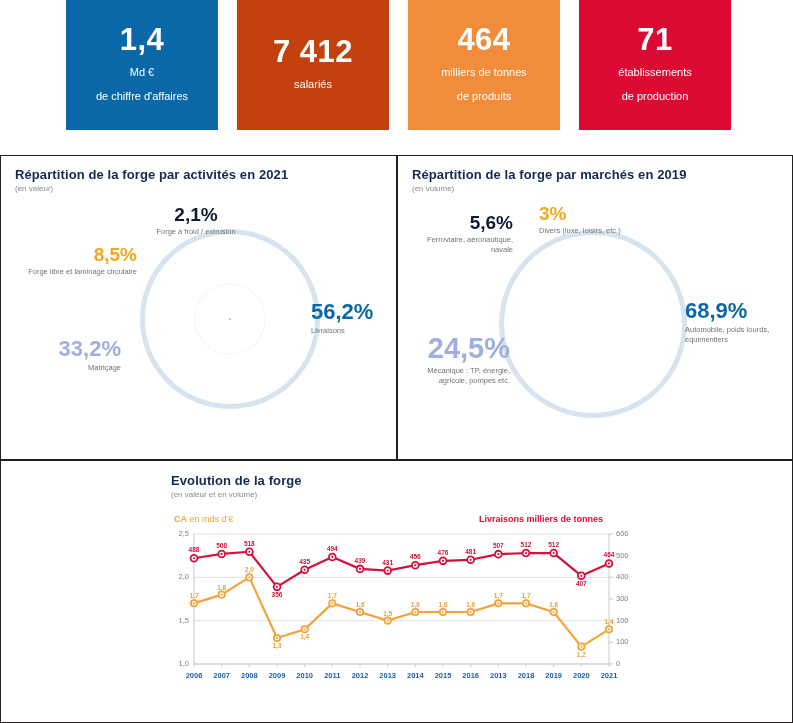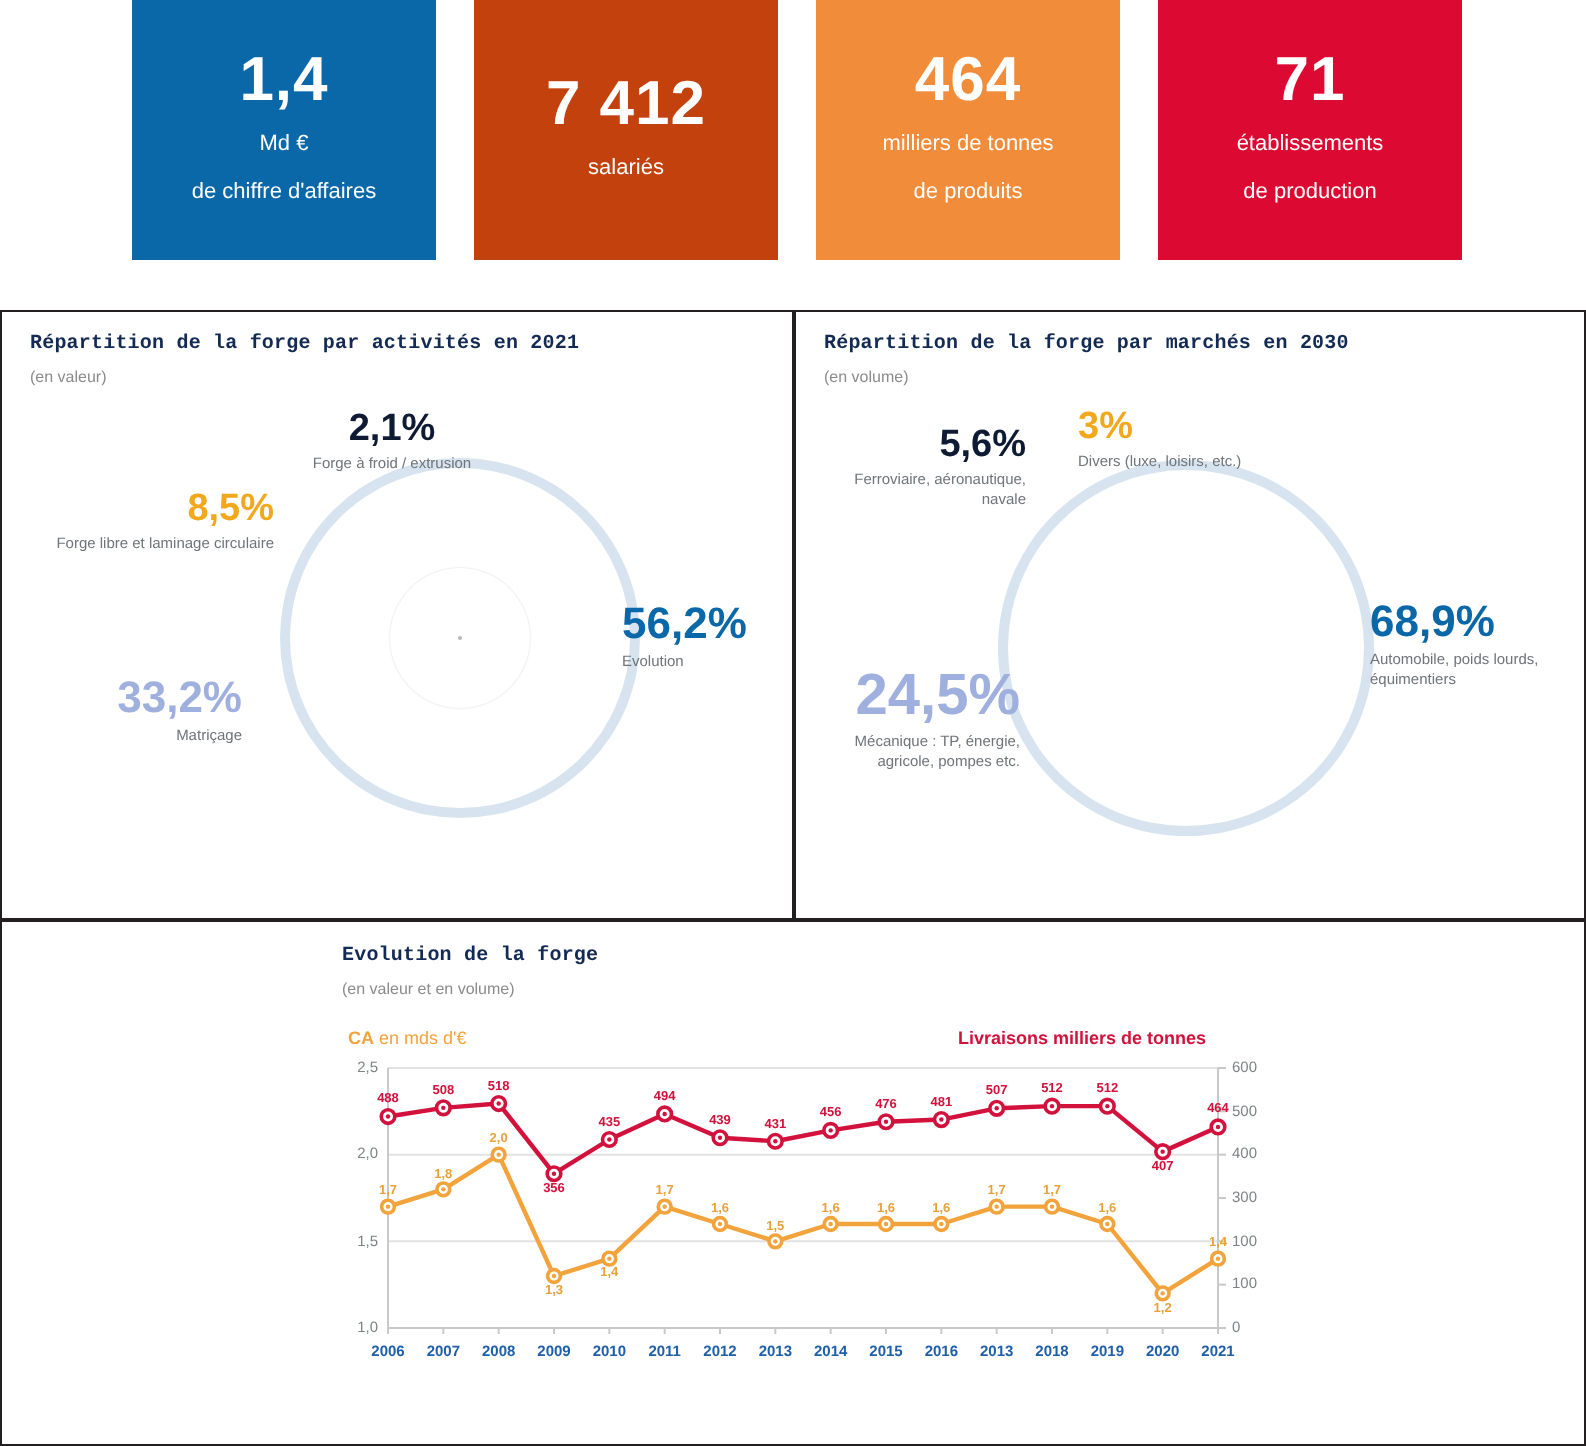--- a/index.html
+++ b/index.html
@@ -27,23 +27,22 @@
   .kpi-l1 { font-size: 11px; margin-top: 9px; line-height: 1.25; }
   .kpi-l2 { font-size: 11px; margin-top: 10px; line-height: 1.25; }
 
   
   .panel { position: absolute; border: 1px solid #231f20; background: #fff; }
   #panel-activites { left: 0; top: 155px; width: 397px; height: 305px; }
   #panel-marches   { left: 397px; top: 155px; width: 396px; height: 305px; }
   #panel-evolution { left: 0; top: 460px; width: 793px; height: 263px; }
 
   .panel-title {
-    position: absolute; font-size: 10px; font-weight: bold; color: #132a53;
+    position: absolute; font-size: 13px; font-weight: bold; color: #132a53;
     letter-spacing: .1px;
-    font-family: Liberation Mono, monospace;
   }
   .panel-sub {
     position: absolute; font-size: 8px; color: #8b8b8b;
   }
 
   
   .piewrap { position: absolute; }
   .pie-ring {
     position: absolute; border-radius: 50%;
     background: #ffffff;
@@ -132,26 +131,26 @@
     <div class="lbl r" style="left:14px; top:89px; width:122px;">
       <div class="pct" style="color:#F2A81D; font-size:19px;">8,5%</div>
       <div class="cap">Forge libre et laminage circulaire</div>
     </div>
     <div class="lbl r" style="left:10px; top:182px; width:110px;">
       <div class="pct" style="color:#9FAFDE; font-size:22px;">33,2%</div>
       <div class="cap">Matriçage</div>
     </div>
     <div class="lbl l" style="left:310px; top:145px; width:84px;">
       <div class="pct" style="color:#0B68A8; font-size:22px;">56,2%</div>
-      <div class="cap">Evolution</div>
+      <div class="cap">Livraisons</div>
     </div>
   </div>
 
   <div class="panel" id="panel-marches">
-    <div class="panel-title" style="left:14px; top:11px;">Répartition de la forge par marchés en 2030</div>
+    <div class="panel-title" style="left:14px; top:11px;">Répartition de la forge par marchés en 2019</div>
     <div class="panel-sub" style="left:14px; top:28px;">(en volume)</div>
 
     <div class="piewrap" style="left:100px; top:73px; width:190px; height:190px;">
       <div class="pie-ring" style="left:6px; top:6px; width:178px; height:178px;"></div>
       <svg width="190" height="190" viewBox="0 0 190 190">
 
         <path d="M95,95 L95,12 A83,83 0 1,1 17.93,68.35 Z" fill="#0B68A8" stroke="#ffffff" stroke-width="1.2"></path>
 
         <path d="M95,95 L17.93,68.35 A83,83 0 0,1 61.43,18.22 Z" fill="#9FAFDE" stroke="#ffffff" stroke-width="1.2"></path>
 

